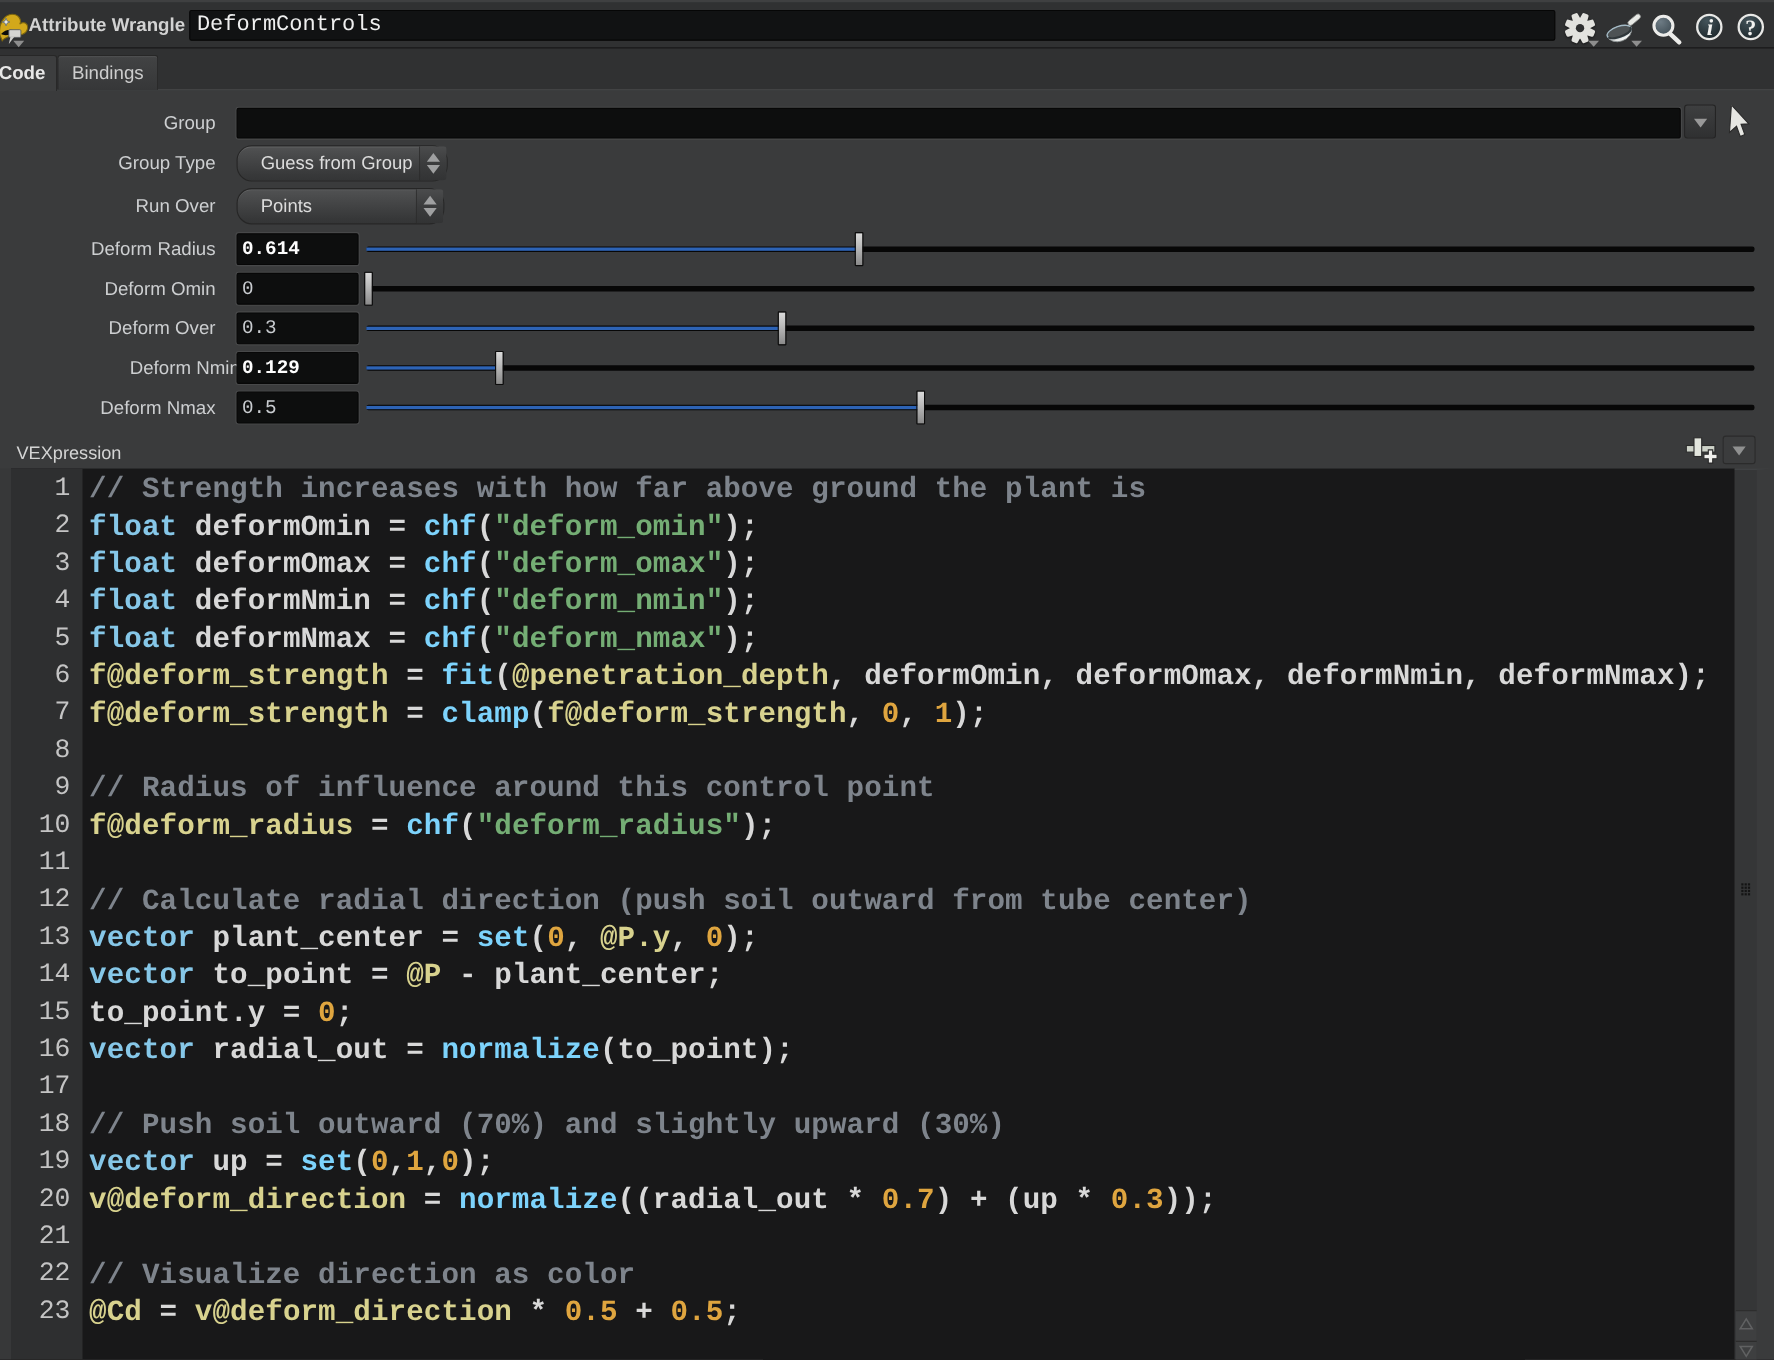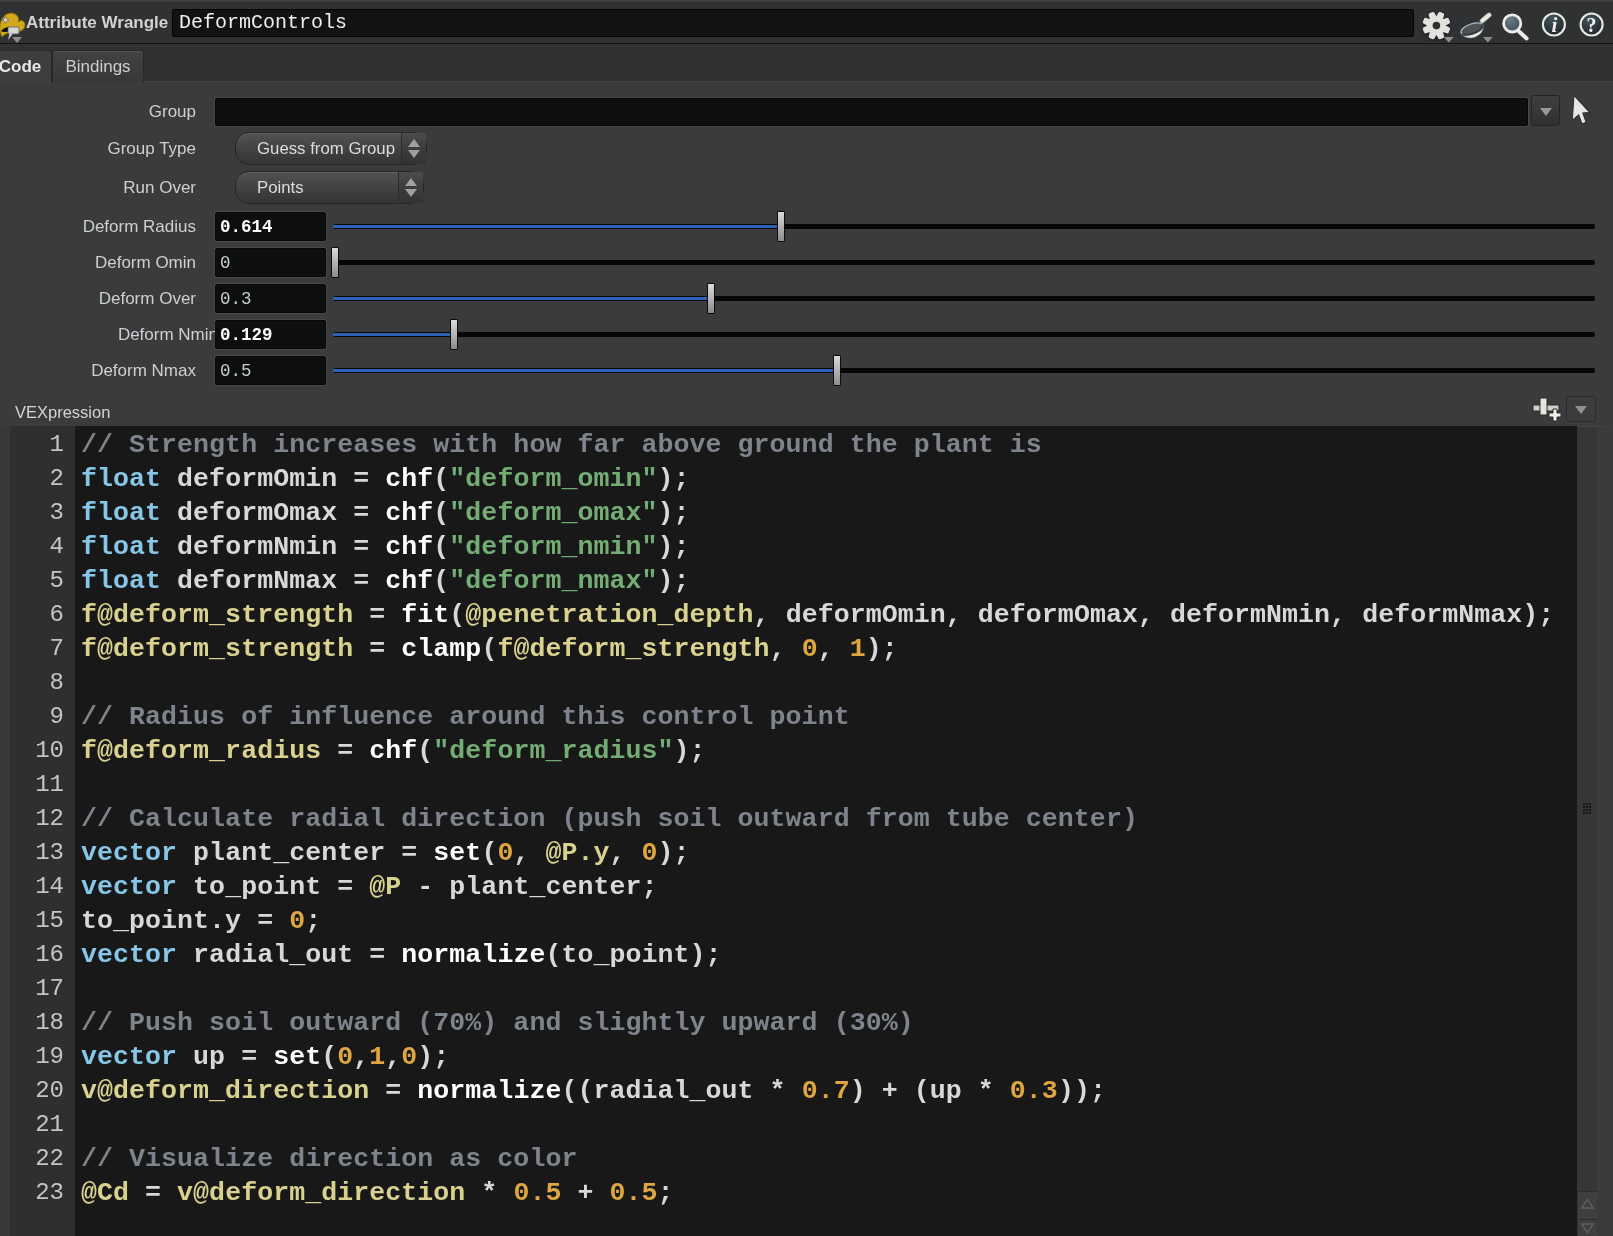--- a/index.html
+++ b/index.html
@@ -15,41 +15,41 @@
 #tabrow{left:0;top:44px;width:1613px;height:37px;background:#303132;}
 #panebody{left:0;top:81px;width:1613px;height:345px;background:#3a3b3c;border-top:1px solid #444546;box-sizing:border-box;}
 .tab{top:50px;height:31px;line-height:31px;font-size:17px;text-align:center;}
 #tab-code{left:-12px;width:62px;height:32px;background:#3d3e3f;color:#e8e8e8;font-weight:bold;border:1px solid #272727;border-bottom:none;border-radius:3px 3px 0 0;z-index:3;}
 #tab-bind{left:52px;width:90px;background:linear-gradient(#424344,#363738);color:#cdcdcd;border:1px solid #272727;box-shadow:inset 0 1px 0 rgba(255,255,255,0.07);border-bottom:none;border-radius:3px 3px 0 0;}
 
 .plabel{width:196px;text-align:right;font-size:17px;color:#cdcfd1;}
 .pfield{background:#0d0e0e;border:1px solid #070707;border-radius:2px;box-sizing:border-box;box-shadow:0 0 0 1px rgba(255,255,255,0.07);}
 .pfield .val{position:absolute;left:4px;top:0;height:27px;line-height:28px;font-family:"Liberation Mono",monospace;font-size:17.5px;color:#c9ccd0;}
 .pfield .bold{font-weight:bold;color:#fdfdfd;}
-.menu{background:linear-gradient(#515253 0%,#434445 45%,#373839 85%,#343536 100%);border:1px solid #262626;border-radius:14px;box-sizing:border-box;box-shadow:inset 0 1px 0 rgba(255,255,255,0.10);margin-left:20px;}
+.menu{background:linear-gradient(#515253 0%,#434445 45%,#373839 85%,#343536 100%);border:1px solid #262626;border-radius:14px;box-sizing:border-box;box-shadow:inset 0 1px 0 rgba(255,255,255,0.10);}
 .menu .mtext{position:absolute;left:21px;top:0;height:31px;line-height:32px;font-size:16.8px;color:#dcdcdc;}
 .menu .arrows{position:absolute;right:0;top:0;width:24px;height:100%;border-left:1px solid #2c2c2c;background:linear-gradient(#4b4c4d 0%,#3b3c3d 50%,#323334 100%);border-radius:0 3px 3px 0;}
 .tri-up{position:absolute;width:0;height:0;border-left:6px solid transparent;border-right:6px solid transparent;border-bottom:8px solid #9fa0a1;}
 .tri-dn{position:absolute;width:0;height:0;border-left:6px solid transparent;border-right:6px solid transparent;border-top:8px solid #9fa0a1;}
 
 .strack{height:5px;background:#070707;border-radius:2px;}
 .sfill{position:absolute;left:0;top:1px;height:3px;background:#2d63b5;}
 .shandle{position:absolute;top:-13px;width:6px;height:29px;background:linear-gradient(#dadada 0%,#b8b8b8 45%,#8a8a8a 100%);border:1px solid #0c0c0c;border-radius:1px;}
 
 #vexlabel{left:15px;top:402px;height:21px;line-height:21px;font-size:16.5px;color:#d4d4d4;}
 #vexdrop{left:1566px;top:396px;width:30px;height:26px;background:#3b3c3d;border:1px solid #2b2b2b;border-radius:3px;box-sizing:border-box;}
 
 #editor{left:10px;top:426px;width:1567px;height:810px;background:#181819;}
 #gutter{left:10px;top:426px;width:65px;height:810px;background:#2e2f30;}
 #rstrip{left:1577px;top:426px;width:36px;height:810px;background:#353637;border-right:16px solid #3a3b3c;border-top:1px solid #47484a;box-sizing:border-box;}
 #codetext{left:81px;top:428px;font-family:"Liberation Mono",monospace;font-size:26.6px;font-weight:bold;line-height:34px;white-space:pre;color:#d8d8d8;letter-spacing:0.055px;}
 #gutternums{left:10px;top:428px;width:54px;font-family:"Liberation Mono",monospace;font-size:24px;line-height:34px;color:#c4c4c4;text-align:right;white-space:pre;}
 .c{color:#7e848c;} 
 .k{color:#86c7e8;} 
-.f{color:#ffffff;} 
+.f{color:#7dd3fc;} 
 .s{color:#74ad74;} 
 .a{color:#d8d28e;} 
 .n{color:#dfa53f;} 
 
 #grip{left:1583px;top:803px;width:12px;height:14px;}
 #grip .d{position:absolute;width:2px;height:2px;background:#141414;}
 </style>
 </head>
 <body>
 <div class="abs" id="topbar"></div>

